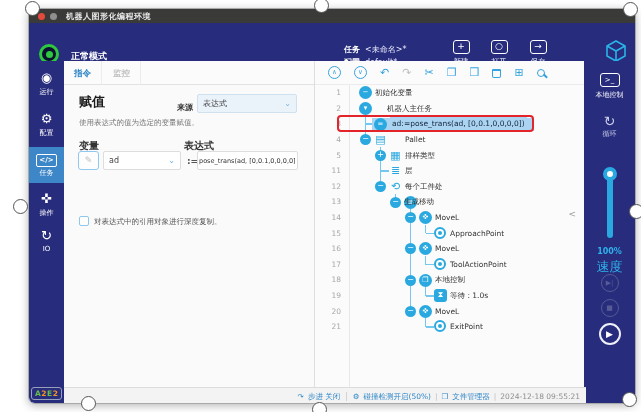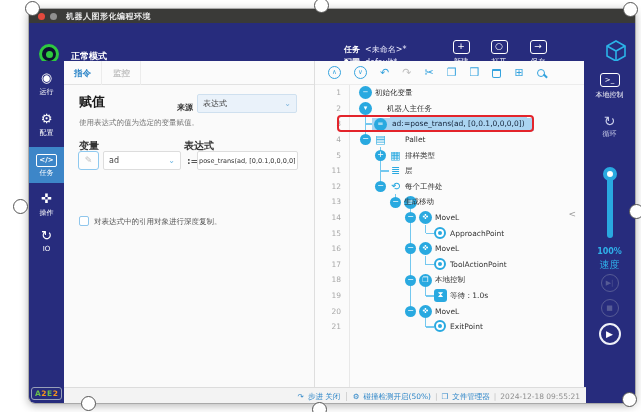--- a/index.html
+++ b/index.html
@@ -81,21 +81,21 @@
   .collapse-ch{position:absolute;right:10px;top:148px;color:#999;font-size:9px;cursor:pointer;}
   
   .rpanel{position:absolute;right:0;top:52px;width:51px;bottom:0;background:#272c7d;text-align:center;}
   .term-ic{margin:12px auto 0;width:20px;height:14px;border:1.5px solid #fff;border-radius:3px;color:#fff;font-size:7px;line-height:12px;cursor:pointer;}
   .rlb{color:#fff;font-size:7px;margin-top:3px;}
   .loop-ic{color:#c8cce8;font-size:14px;margin-top:14px;line-height:14px;cursor:pointer;}
   .rlb2{color:#c8cce8;font-size:7px;margin-top:1px;}
   .slider-track{position:absolute;left:50%;margin-left:-3px;top:113px;width:6px;height:64px;background:#29a9e0;border-radius:3px;cursor:pointer;}
   .slider-knob{position:absolute;left:50%;margin-left:-7px;top:106px;width:14px;height:14px;border-radius:50%;background:#fff;border:4px solid #29a9e0;cursor:grab;}
   .speed-val{position:absolute;left:0;width:100%;top:186px;color:#2fb1ea;font-size:8px;font-weight:bold;}
-  .speed-lb{position:absolute;left:0;width:100%;top:197px;color:#2fb1ea;font-size:10px;}
+  .speed-lb{position:absolute;left:0;width:100%;top:197px;color:#2fb1ea;font-size:13px;}
   .rbtn{position:absolute;left:50%;width:18px;height:18px;margin-left:-9px;border:1.5px solid #565b95;border-radius:50%;color:#565b95;font-size:7px;line-height:16px;text-align:center;cursor:pointer;}
   .rbtn.play{width:22px;height:22px;margin-left:-11px;border:2px solid #eef0f8;color:#fff;font-size:9px;line-height:19px;}
   
   .statusbar{position:absolute;left:35px;top:378px;width:522px;height:18px;background:#f3f3f3;border-top:1px solid #dcdcdc;display:flex;align-items:center;justify-content:flex-end;padding-right:6px;gap:4px;font-size:7.5px;}
   .st-blue{color:#2e86c8;cursor:pointer;}
   .st-sep{color:#c0c0c0;}
   .st-gray{color:#8f8f8f;}
 </style>
 </head>
 <body>

